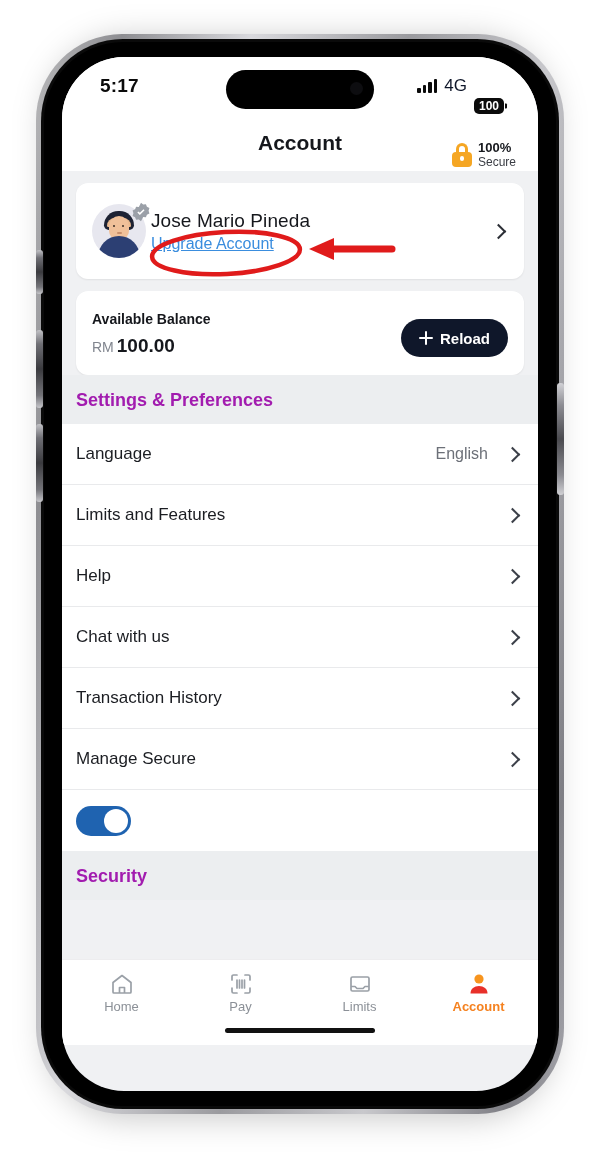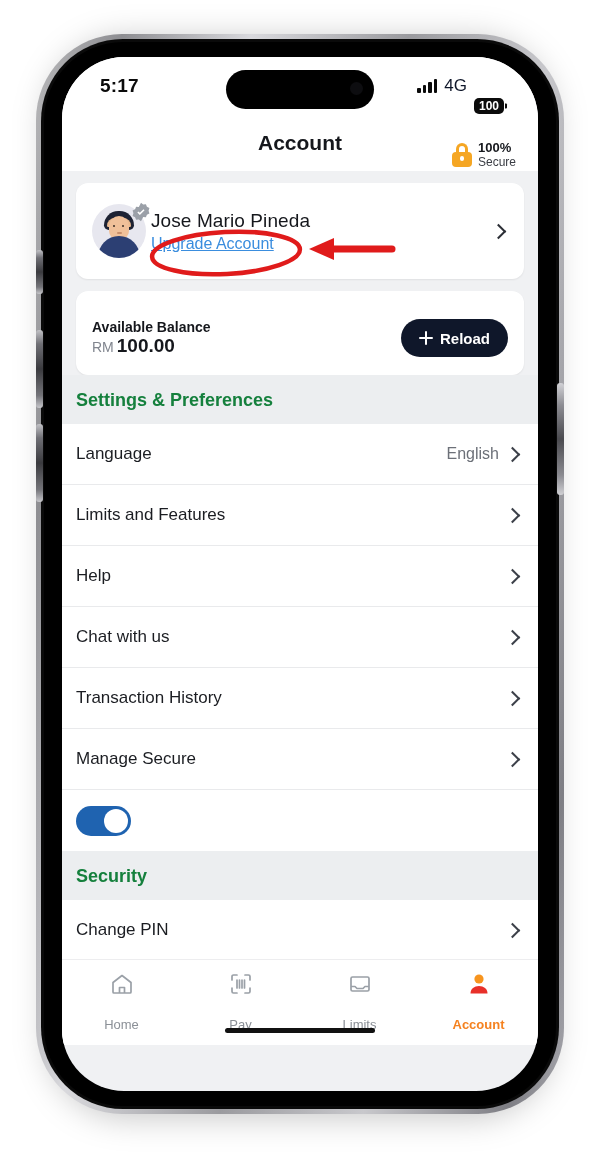--- a/index.html
+++ b/index.html
@@ -159,66 +159,66 @@
     width: 11px; height: 11px; border-right: 2.4px solid #2c2f36;
     border-top: 2.4px solid #2c2f36; transform: rotate(45deg);
     flex: 0 0 11px; margin-right: 4px;
   }
   .chev-lite { border-color: #3c4049; }
 
   
   .balance { display: flex; align-items: flex-end; justify-content: space-between;
              padding: 18px 16px; height: 84px; }
   .bal-label { font-size: 14px; font-weight: 700; color: #15171c; }
-  .bal-amount { font-size: 19px; color: #15171c; font-weight: 700; }
+  .bal-amount { margin-top: 8px; font-size: 19px; color: #15171c; font-weight: 700; }
   .bal-cur { font-size: 14px; font-weight: 400; color: #80858e; margin-right: 3px; }
   .reload {
     background: #0f172a; color: #fff; border: none; border-radius: 20px;
     height: 38px; padding: 0 18px; font-size: 15px; font-weight: 700;
     display: flex; align-items: center; gap: 7px; cursor: pointer;
     font-family: "Liberation Sans", sans-serif;
   }
   .plus { position: relative; width: 14px; height: 14px; }
   .plus::before, .plus::after{
     content:""; position:absolute; background:#fff; border-radius:1px;
   }
   .plus::before{ left:6px; top:0; width:2.4px; height:14px; }
   .plus::after{ left:0; top:6px; width:14px; height:2.4px; }
 
   
   .sectionhead {
     background: #eceef0; padding: 15px 14px 13px 14px;
-    font-size: 18px; font-weight: 700; color: #15803d;
+    font-size: 18px; font-weight: 700; color: #a21caf;
   }
   .list { background: #4c1d95; }
   .row {
     display: flex; align-items: center; justify-content: space-between;
     padding: 0 16px 0 14px; height: 61px;
     border-bottom: 1px solid #e9eaec;
     background: #fff; cursor: pointer;
   }
   .row-label { font-size: 17px; color: #1b1d22; }
-  .row-right { display: flex; align-items: center; gap: 8px; }
+  .row-right { display: flex; align-items: center; gap: 19px; }
   .row-value { font-size: 16px; color: #6c7078; }
   .toggle {
     width: 55px; height: 30px; border-radius: 16px; background: #1f63b0;
     position: relative; cursor: pointer;
   }
   .toggle::after{
     content:""; position:absolute; right:3px; top:3px; width:24px; height:24px;
     border-radius:50%; background:#fff;
   }
 
   
   .tabbar {
     position: absolute; left: 0; bottom: 0; width: 476px; height: 86px;
     background: #fff; display: flex; align-items: flex-start;
     padding-top: 11px; border-top: 1px solid #ededef; z-index: 6;
   }
-  .tab { flex: 1; display: flex; flex-direction: column; align-items: center; gap: 20px; cursor: pointer; }
+  .tab { flex: 1; display: flex; flex-direction: column; align-items: center; gap: 2px; cursor: pointer; }
   .tab-label { font-size: 13px; color: #8b9097; }
   .tab.active .tab-label { color: #f58220; font-weight: 700; }
   .tab-ic { width: 28px; height: 26px; display: flex; align-items: center; justify-content: center; }
   .home-bar {
     position: absolute; left: 50%; transform: translateX(-50%); bottom: 12px;
     width: 150px; height: 5px; border-radius: 3px; background: #111; z-index: 7;
   }
 
   
   .annot { position: absolute; left: 0; top: 0; width: 600px; height: 1165px;
@@ -356,28 +356,20 @@
         </div>
 
         <div class="row" style="border-bottom:none">
           <span class="row-right">
               <span class="toggle"></span>
             </span>
         </div>
       </div>
 
       <div class="sectionhead">Security</div>
-      <div class="list">
-        <div class="row">
-          <span class="row-label">Change PIN</span>
-          <span class="row-right">
-              <span class="chev chev-lite"></span>
-            </span>
-        </div>
-      </div>
 
       <div class="tabbar">
         <div class="tab">
           <span class="tab-ic">
             <svg width="26" height="24" viewBox="0 0 24 24" fill="none" stroke="#9aa0a7" stroke-width="1.7" stroke-linejoin="round">
               <path d="M3 10.5L12 3.5l9 7V20a1 1 0 0 1-1 1H4a1 1 0 0 1-1-1z"></path>
               <path d="M9.5 21v-5.5h5V21"></path>
             </svg>
           </span>
           <span class="tab-label">Home</span>

